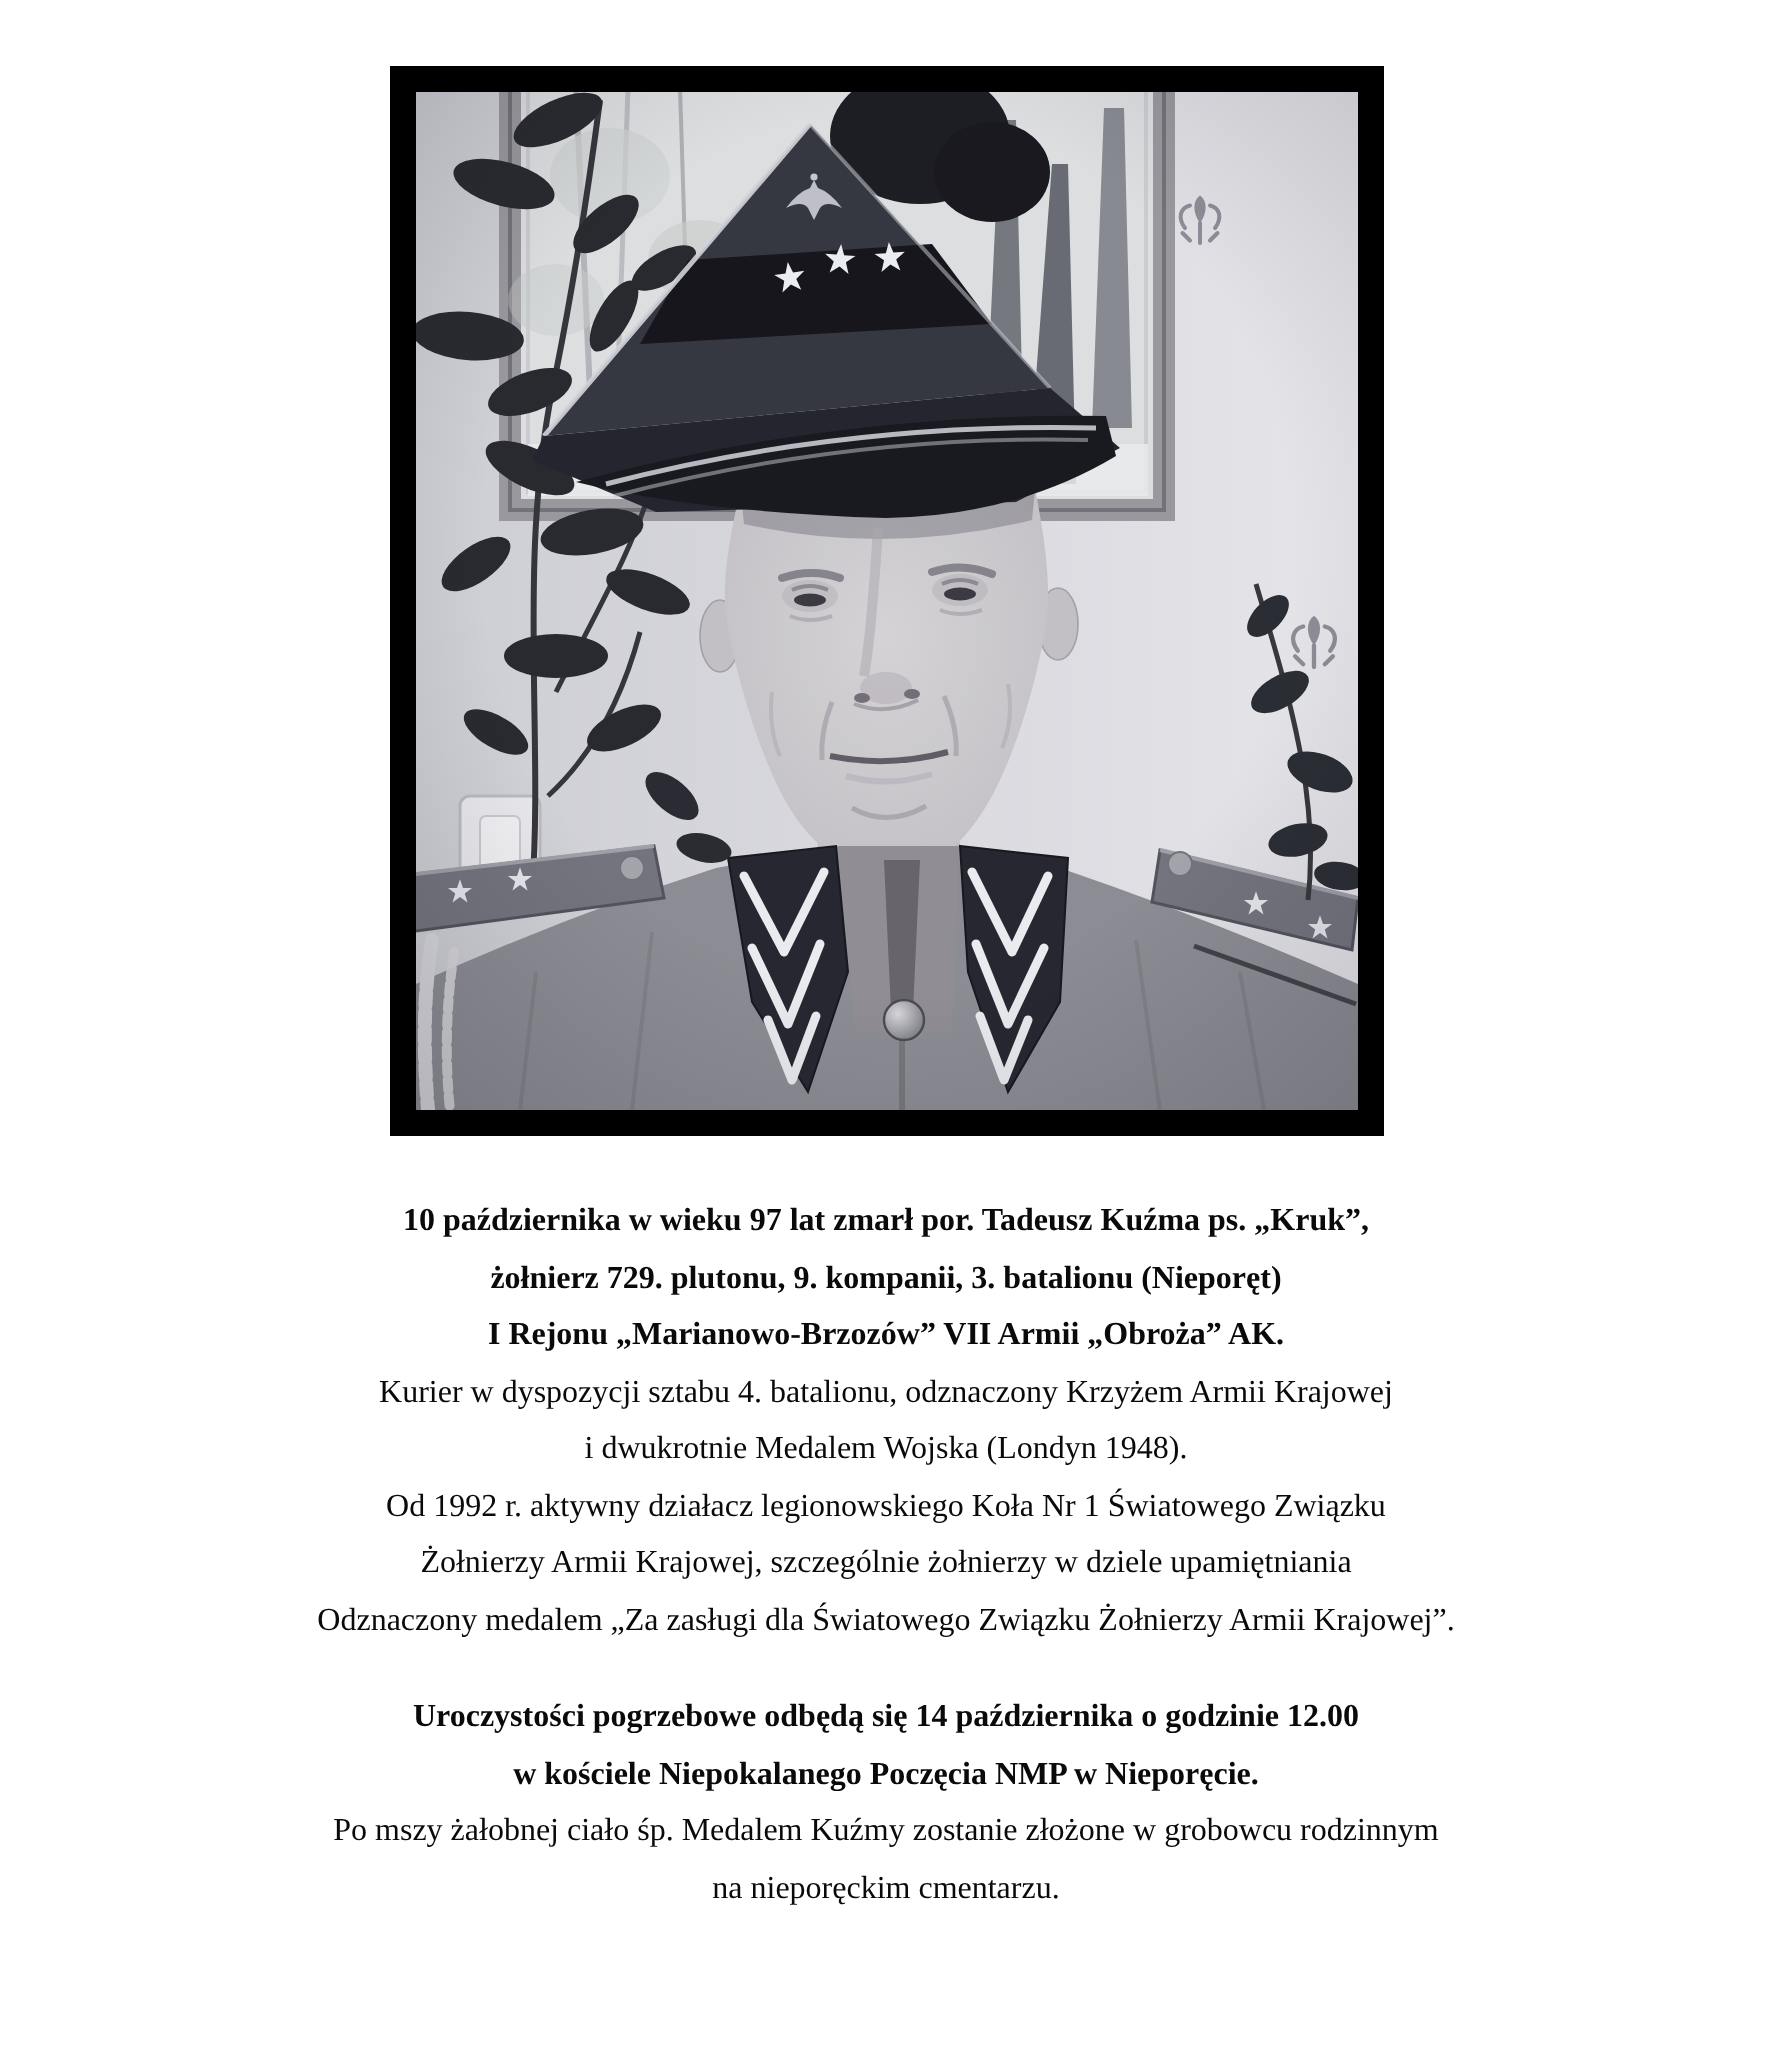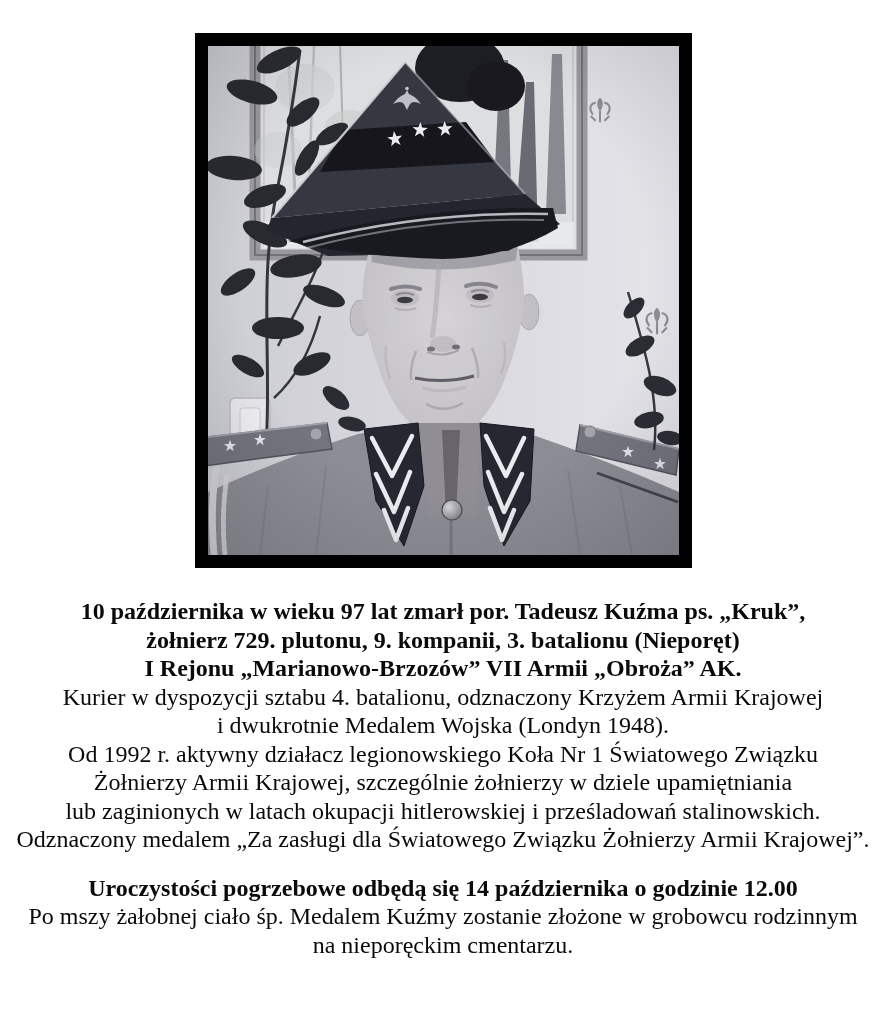--- a/index.html
+++ b/index.html
@@ -22,21 +22,21 @@
     background: #d9d8dd;
   }
   .photo-frame svg { display: block; width: 471px; height: 509px; }
 
   
   .text-block { text-align: center; }
   .obituary { margin-top: 29px; }
   .funeral  { margin-top: 20px; }
   .line {
     margin: 0;
-    font-size: 24px;
+    font-size: 16px;
     line-height: 28.5px;
     white-space: nowrap;
     color: #0a0a0a;
   }
   .line.bold { font-weight: bold; }
 </style>
 </head>
 <body>
 
 <div class="page">
@@ -251,23 +251,23 @@
   </figure>
 
   <section class="text-block obituary">
     <p class="line bold">10 października w wieku 97 lat zmarł por. Tadeusz Kuźma ps. „Kruk”,</p>
     <p class="line bold">żołnierz 729. plutonu, 9. kompanii, 3. batalionu (Nieporęt)</p>
     <p class="line bold">I Rejonu „Marianowo-Brzozów” VII Armii „Obroża” AK.</p>
     <p class="line">Kurier w dyspozycji sztabu 4. batalionu, odznaczony Krzyżem Armii Krajowej</p>
     <p class="line">i dwukrotnie Medalem Wojska (Londyn 1948).</p>
     <p class="line">Od 1992 r. aktywny działacz legionowskiego Koła Nr 1 Światowego Związku</p>
     <p class="line">Żołnierzy Armii Krajowej, szczególnie żołnierzy w dziele upamiętniania</p>
-    <p class="line">lub zaginionych w latach okupacji hitlerowskiej i prześladowań stalinowskich.</p>
     <p class="line">Odznaczony medalem „Za zasługi dla Światowego Związku Żołnierzy Armii Krajowej”.</p>
   </section>
 
   <section class="text-block funeral">
     <p class="line bold">Uroczystości pogrzebowe odbędą się 14 października o godzinie 12.00</p>
+    <p class="line bold">w kościele Niepokalanego Poczęcia NMP w Nieporęcie.</p>
     <p class="line">Po mszy żałobnej ciało śp. Medalem Kuźmy zostanie złożone w grobowcu rodzinnym</p>
     <p class="line">na nieporęckim cmentarzu.</p>
   </section>
 
 </div>
 
 </body></html>

